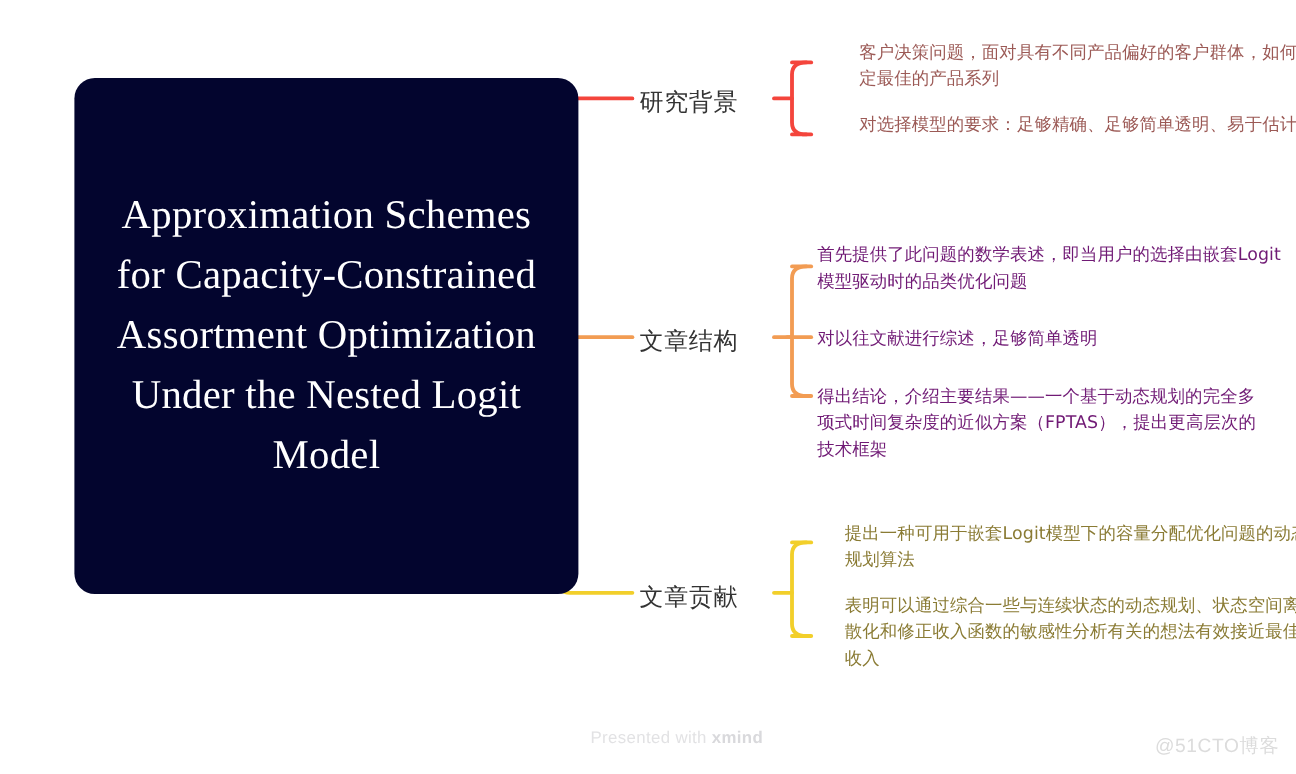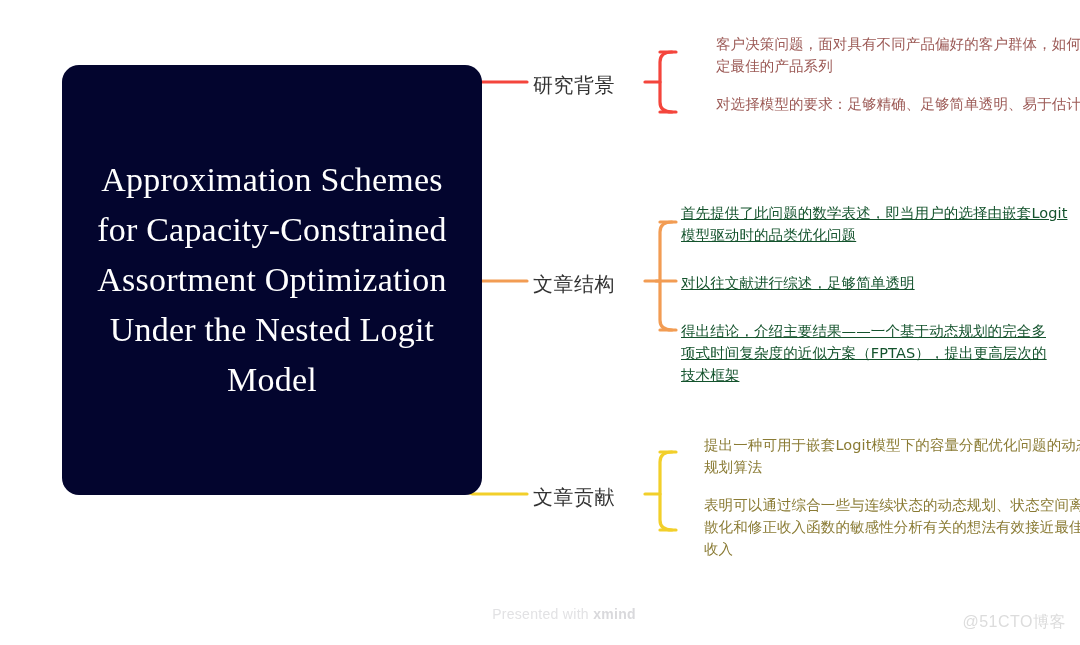--- a/index.html
+++ b/index.html
@@ -68,21 +68,21 @@
 
   
   .sub-item {
     position: absolute;
     font-size: 14.5px;
     line-height: 1.52;
     font-family: "DejaVu Sans", "Liberation Sans", sans-serif;
     letter-spacing: 0.1px;
   }
   .sub-item.g-red    { color: #9c5a56; margin-left: 35px; }
-  .sub-item.g-orange { color: #14532d; text-decoration: underline; }
+  .sub-item.g-orange { color: #701a75; }
   .sub-item.g-yellow { color: #8a7b34; margin-left: 23px; }
 
   
   #xmind-credit {
     position: absolute;
     left: 0;
     top: 606px;
     width: 1080px;
     text-align: center;
     font-size: 14px;

